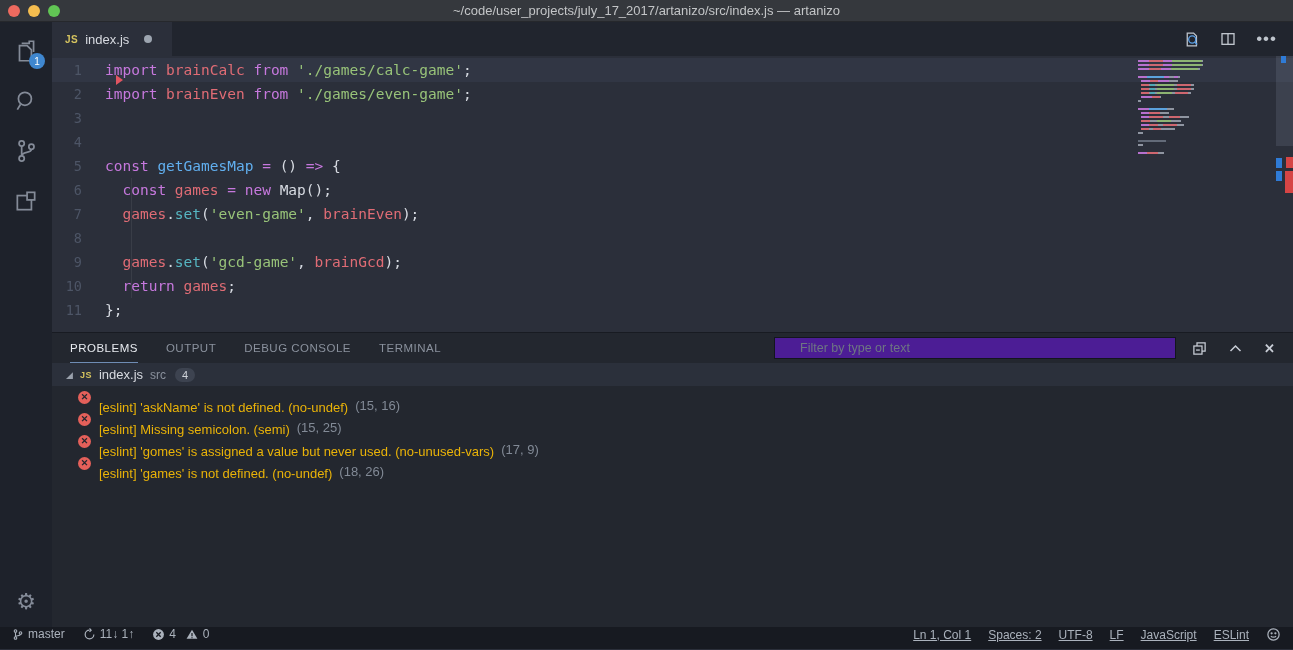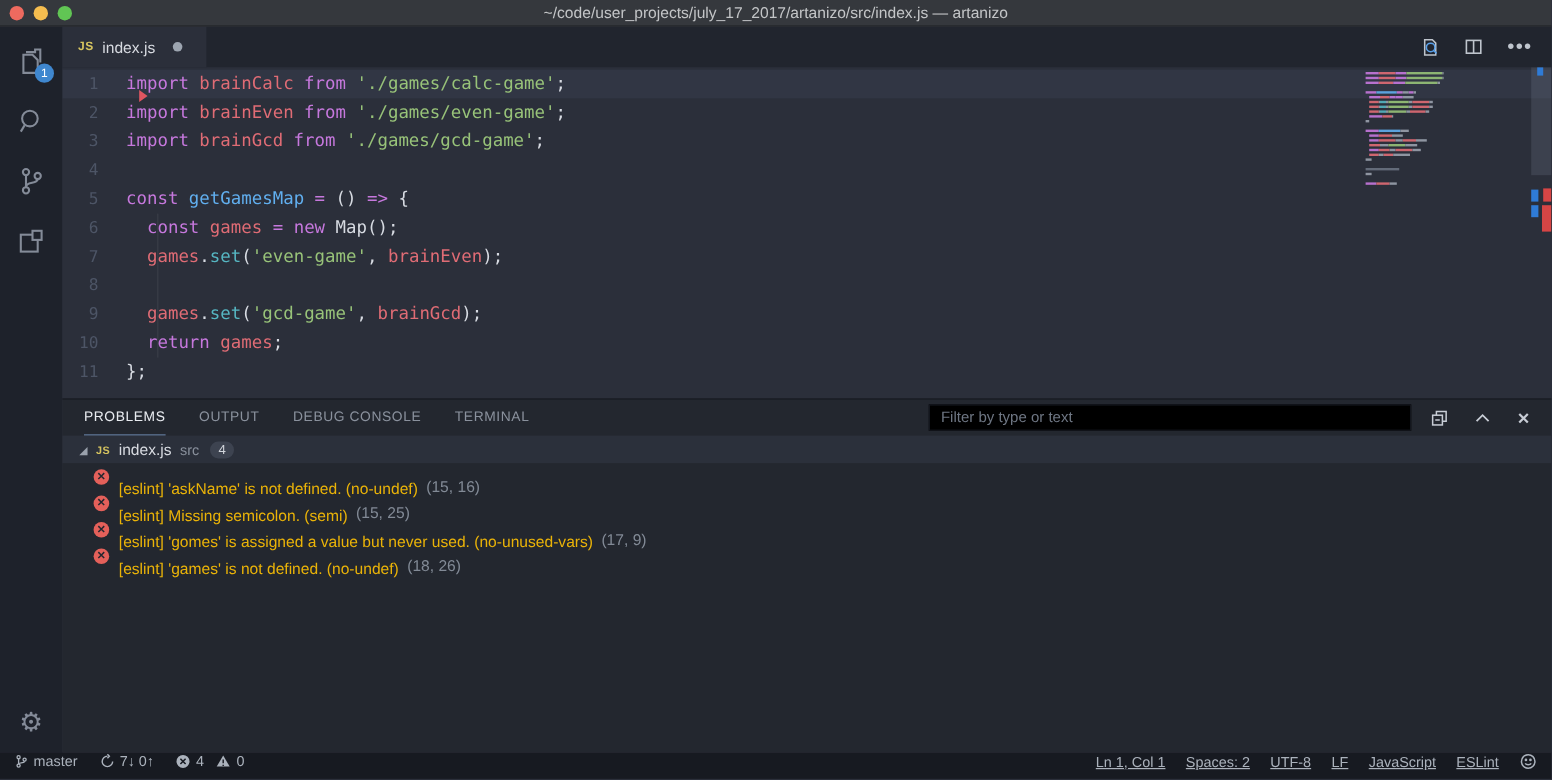--- a/index.html
+++ b/index.html
@@ -66,22 +66,22 @@
   .mk { position:absolute; }
   .mk.blue { background:#2f7bd6; } .mk.red { background:#d64545; }
 
   
   .panel { height:295px; background:#23272f; border-top:1px solid #181b22;
            display:flex; flex-direction:column;justify-content:flex-end; }
   .panel-head { height:30px; display:flex; align-items:center; padding-left:18px; flex:none; }
   .ptab { height:100%; display:flex; align-items:center; margin-right:28px; cursor:pointer;
           font-size:11.5px; letter-spacing:0.5px; color:#8a919d; border-bottom:1px solid transparent; }
   .ptab.active { color:#e8ebf0; border-bottom-color:#6f8cb4; }
-  .filter-box { margin-left:auto; width:402px; height:22px; background:#000000;
-                border:1px solid #13161d; color:#a8aeb8; font-size:12.5px; padding:0 9px;
+  .filter-box { margin-left:auto; width:402px; height:22px; background:#4c1d95;
+                border:1px solid #13161d; color:#a8aeb8; font-size:12.5px; padding:0 25px;
                 outline:none; }
   .filter-box::placeholder { color:#6e7683; }
   .phead-icons { display:flex; align-items:center; gap:21px; padding:0 18px 0 16px; color:#c8cdd6; }
   .phead-icons .picon { cursor:pointer; display:flex; align-items:center; }
   .close-x { font-size:13px; font-weight:bold; }
 
   .file-row { height:23px; background:#2b303b; display:flex; align-items:center;
               padding-left:14px; flex:none; cursor:pointer; }
   .twisty { color:#9aa1ac; font-size:9px; margin-right:7px; }
   .file-row .js-badge { margin-right:7px; font-size:9px; }
@@ -175,21 +175,21 @@
           </svg>
         </span>
         <span class="ticon ellipsis">•••</span>
       </div>
     </div>
 
     <div class="editor">
       <div id="code-lines">
           <div class="codeline current"><span class="lnum">1</span><span><span class="kw">import </span><span class="var">brainCalc</span><span class="kw"> from </span><span class="str">'./games/calc-game'</span><span class="pun">;</span></span></div>
           <div class="codeline"><span class="lnum">2</span><span><span class="kw">import </span><span class="var">brainEven</span><span class="kw"> from </span><span class="str">'./games/even-game'</span><span class="pun">;</span></span></div>
-          <div class="codeline"><span class="lnum">3</span><span><span class="kw">import </span><span class="var">brainGcd</span><span class="kw"> from </span><span class="str">'./games/gcd-game'</span><span class="pun">;</span></span></div>
+          <div class="codeline"><span class="lnum">3</span></div>
           <div class="codeline"><span class="lnum">4</span><span></span></div>
           <div class="codeline"><span class="lnum">5</span><span><span class="kw">const </span><span class="fn">getGamesMap</span><span class="kw"> = </span><span class="pun">() </span><span class="kw">=&gt; </span><span class="pun">{</span></span></div>
           <div class="codeline"><span class="lnum">6</span><span><span class="pun">  </span><span class="kw">const </span><span class="var">games</span><span class="kw"> = </span><span class="kw">new </span><span class="pun">Map();</span></span></div>
           <div class="codeline"><span class="lnum">7</span><span><span class="pun">  </span><span class="var">games</span><span class="pun">.</span><span class="mth">set</span><span class="pun">(</span><span class="str">'even-game'</span><span class="pun">, </span><span class="var">brainEven</span><span class="pun">);</span></span></div>
           <div class="codeline"><span class="lnum">8</span></div>
           <div class="codeline"><span class="lnum">9</span><span><span class="pun">  </span><span class="var">games</span><span class="pun">.</span><span class="mth">set</span><span class="pun">(</span><span class="str">'gcd-game'</span><span class="pun">, </span><span class="var">brainGcd</span><span class="pun">);</span></span></div>
           <div class="codeline"><span class="lnum">10</span><span><span class="pun">  </span><span class="kw">return </span><span class="var">games</span><span class="pun">;</span></span></div>
           <div class="codeline"><span class="lnum">11</span><span><span class="pun">};</span></span></div>
         </div>
       <div class="del-marker"></div>
@@ -413,21 +413,21 @@
       <path d="M7 7.6 L7 16.4"></path>
         <path d="M17 11.6 C17 15.5, 7 13.5, 7 16.4"></path>
     </svg>
     <span>master</span>
   </div>
   <div class="sb-item">
     <svg width="13" height="13" viewBox="0 0 24 24" fill="none" stroke="#abb2bc" stroke-width="2.2">
       <path d="M20 12 A8 8 0 1 1 12 4"></path>
         <polyline points="12,1 15,4 12,7"></polyline>
     </svg>
-    <span>7↓ 0↑</span>
+    <span>11↓ 1↑</span>
   </div>
   <div class="sb-item">
     <svg width="13" height="13" viewBox="0 0 24 24">
       <circle cx="12" cy="12" r="10" fill="#abb2bc"></circle>
       <path d="M8 8 L16 16 M16 8 L8 16" stroke="#171a21" stroke-width="2.4"></path>
     </svg>
     <span>4</span>
     <svg width="14" height="13" viewBox="0 0 24 24" style="margin-left:5px;">
       <path d="M12 3 L22 20 L2 20 Z" fill="#abb2bc"></path>
       <path d="M12 9 L12 15 M12 17 L12 19" stroke="#171a21" stroke-width="2.2"></path>

